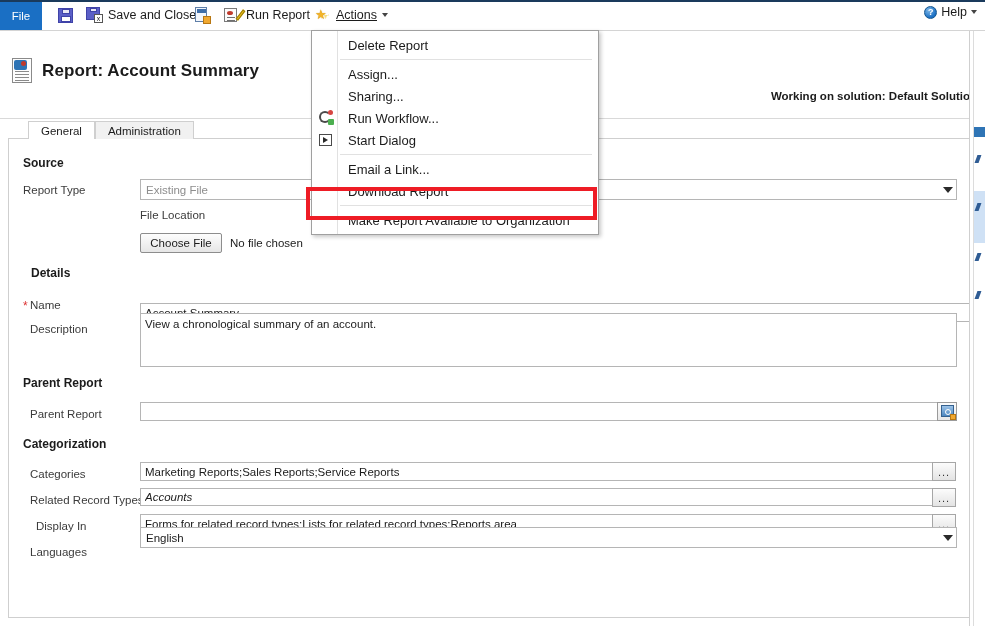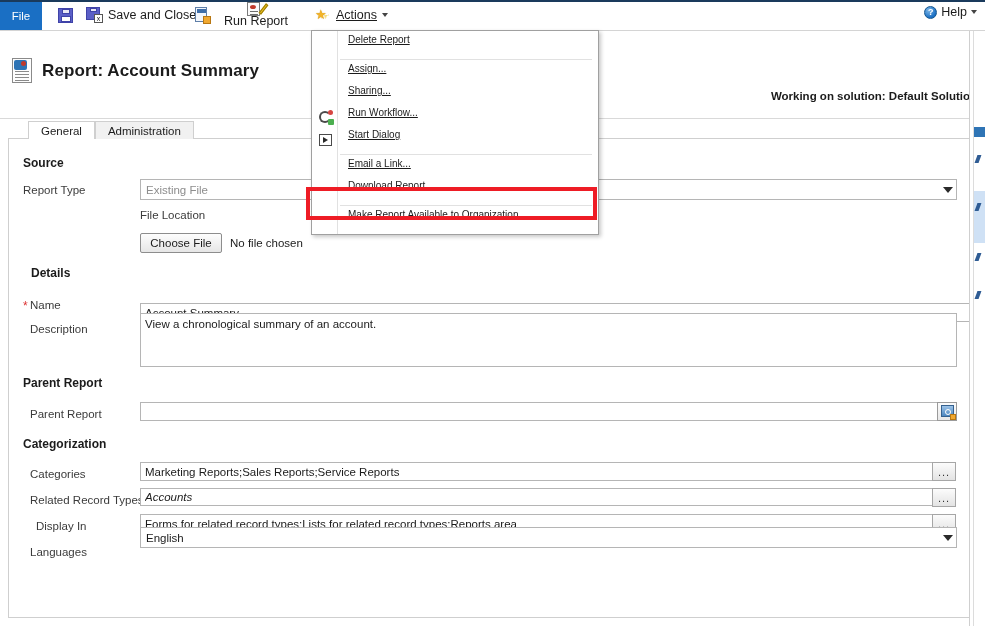--- a/index.html
+++ b/index.html
@@ -471,27 +471,26 @@
     left: 0; top: 0;
     width: 26px; height: 100%;
     background: #ffffff;
     border-right: 1px solid #e1e1e1;
     box-sizing: border-box;
   }
   .menu-item {
     position: relative;
     height: 22px;
     display: flex;
-    align-items: flex-start;
-    font-size: 10px;
+    align-items: center;
+    font-size: 13px;
     color: #1b1b1b;
     cursor: pointer;
     z-index: 2;
     padding-left: 36px;
-    text-decoration: underline;
   }
   .menu-sep {
     position: relative;
     height: 1px;
     background: #e1e1e1;
     margin: 3px 6px 3px 28px;
     z-index: 2;
   }
   .menu-item .mico {
     position: absolute;
@@ -611,21 +610,21 @@
       <span class="cmd-label">Save and Close</span>
     </div>
 
     <div class="cmd" style="left:191px;">
       <span class="ico ico-doc">
         <span class="page"></span>
           <span class="plus"></span>
       </span>
     </div>
 
-    <div class="cmd" style="left:220px;flex-direction:column;">
+    <div class="cmd" style="left:220px;">
       <span class="ico ico-run">
         <span class="page"></span>
           <span class="pencil"></span>
       </span>
       <span class="cmd-label">Run Report</span>
     </div>
 
     <div class="cmd" style="left:311px;">
       <span class="ico ico-actions">
         <span class="star">★</span>

